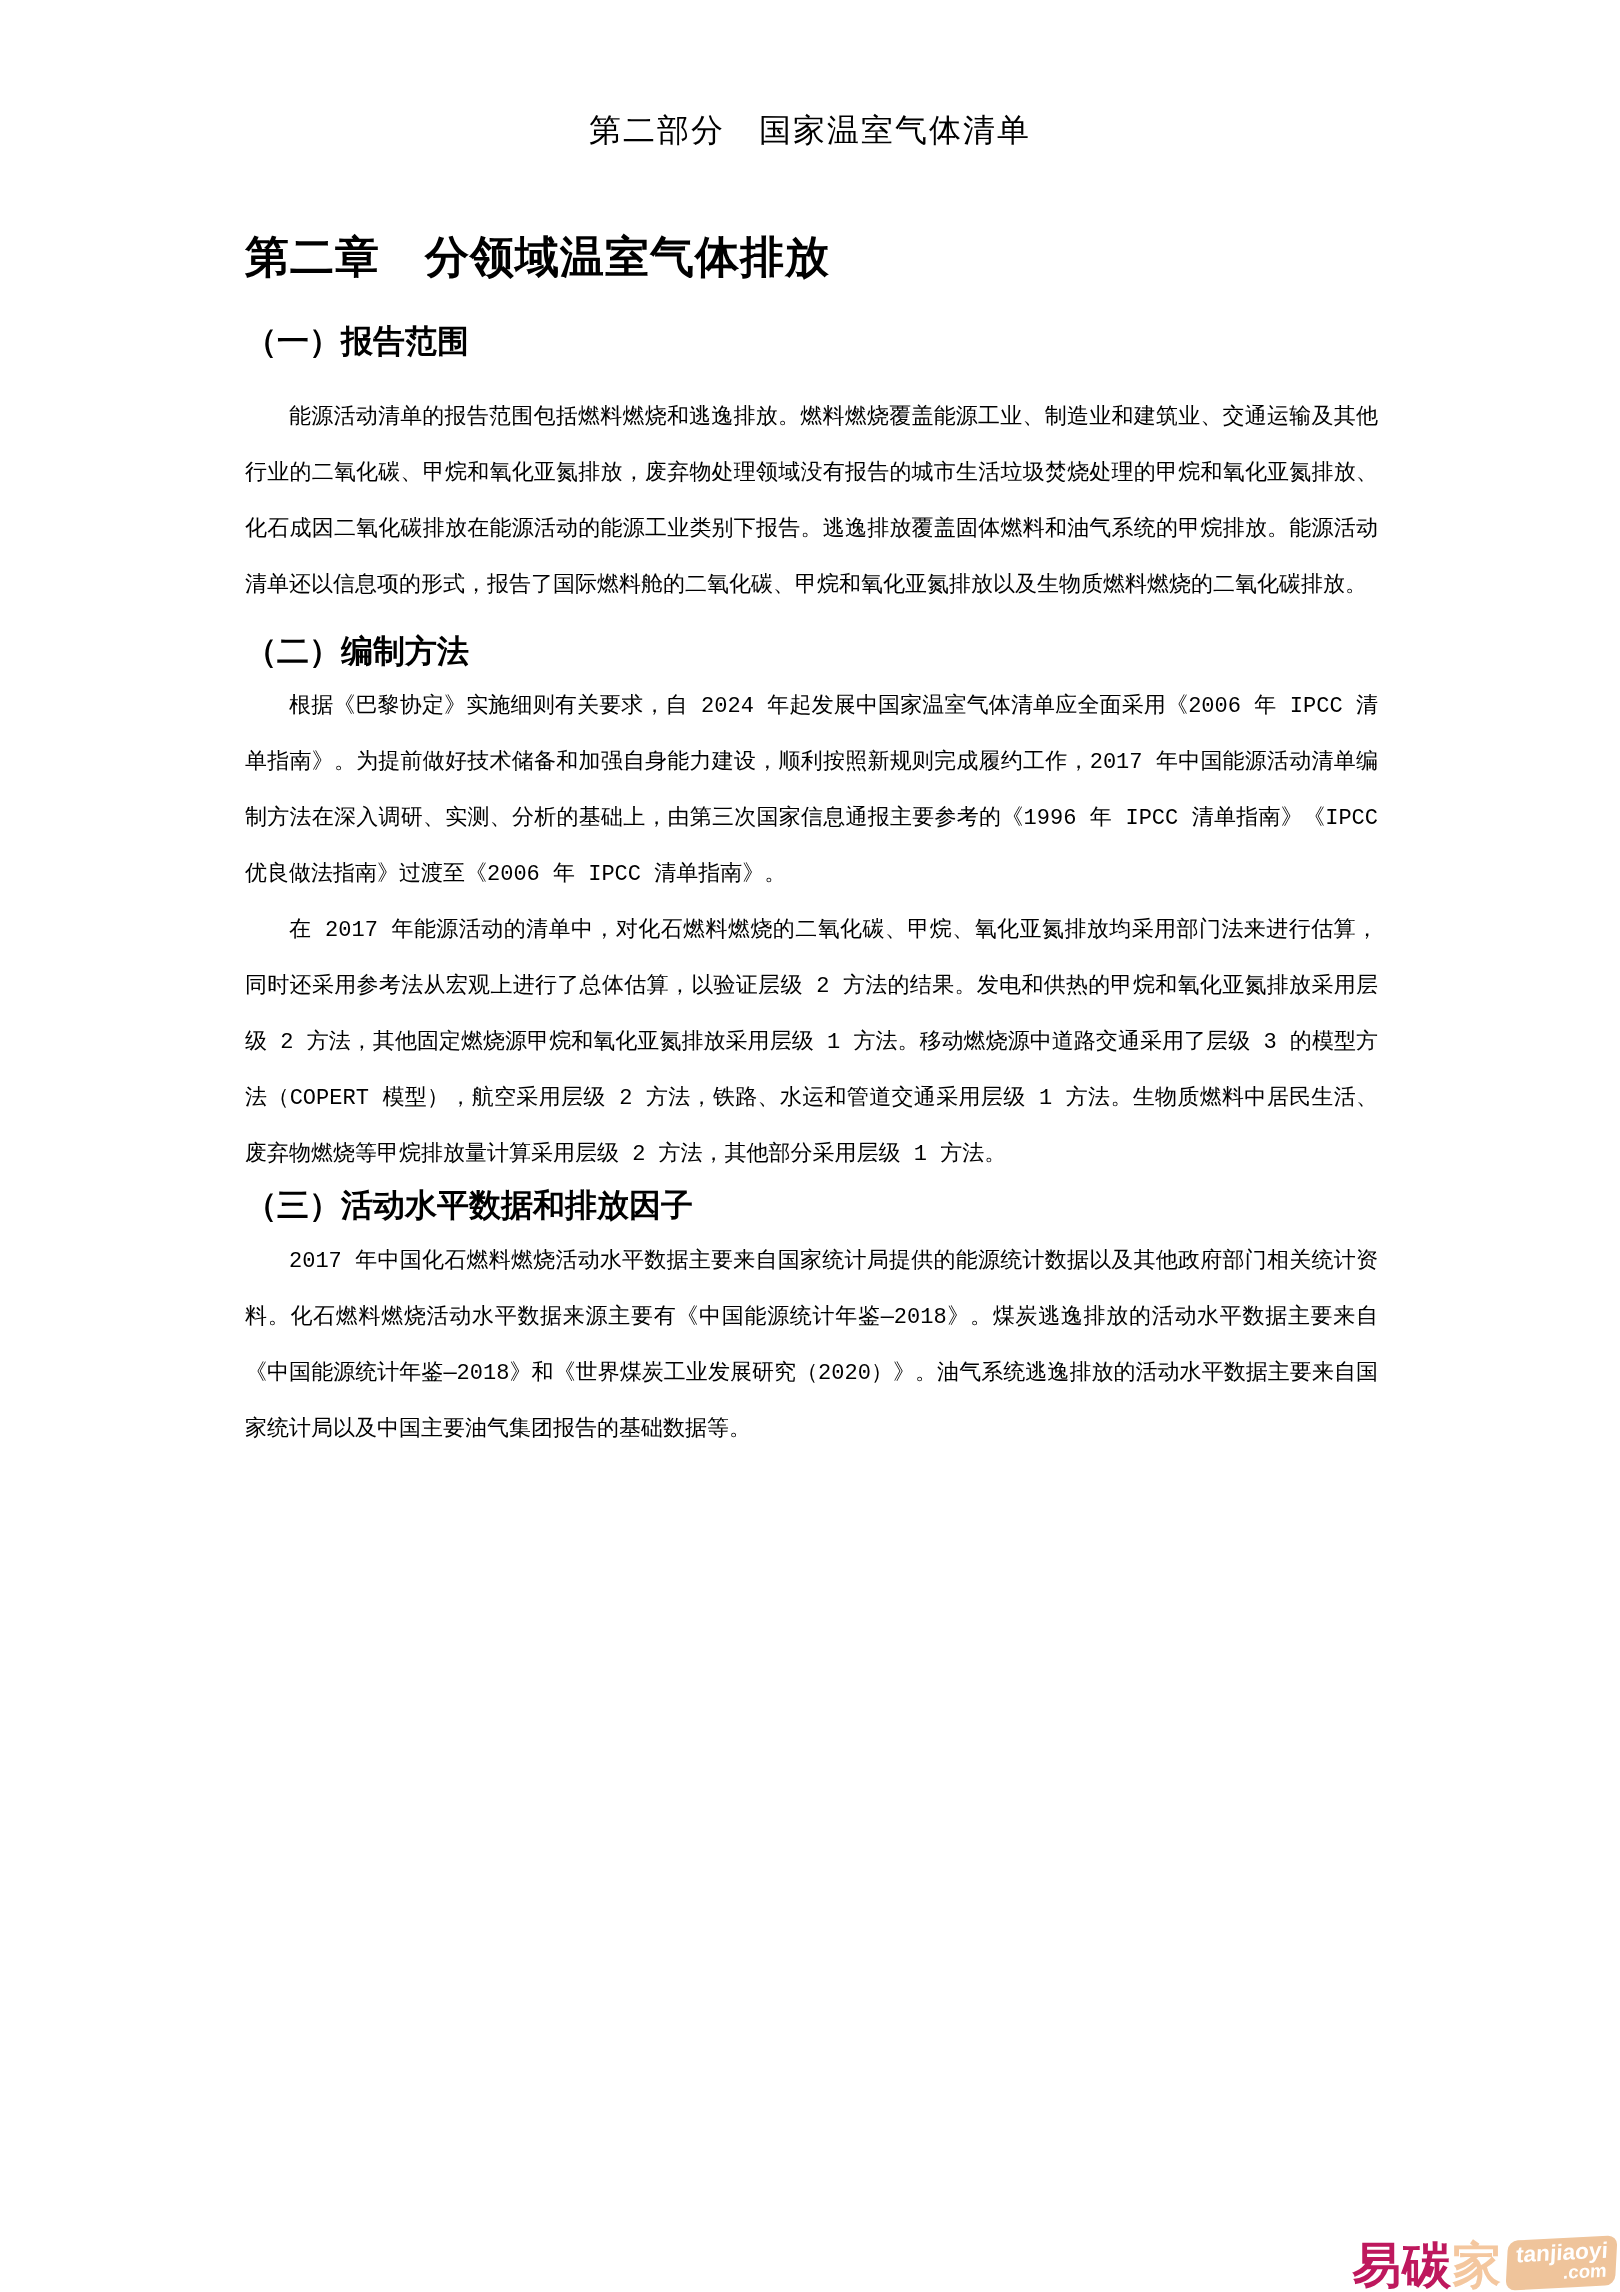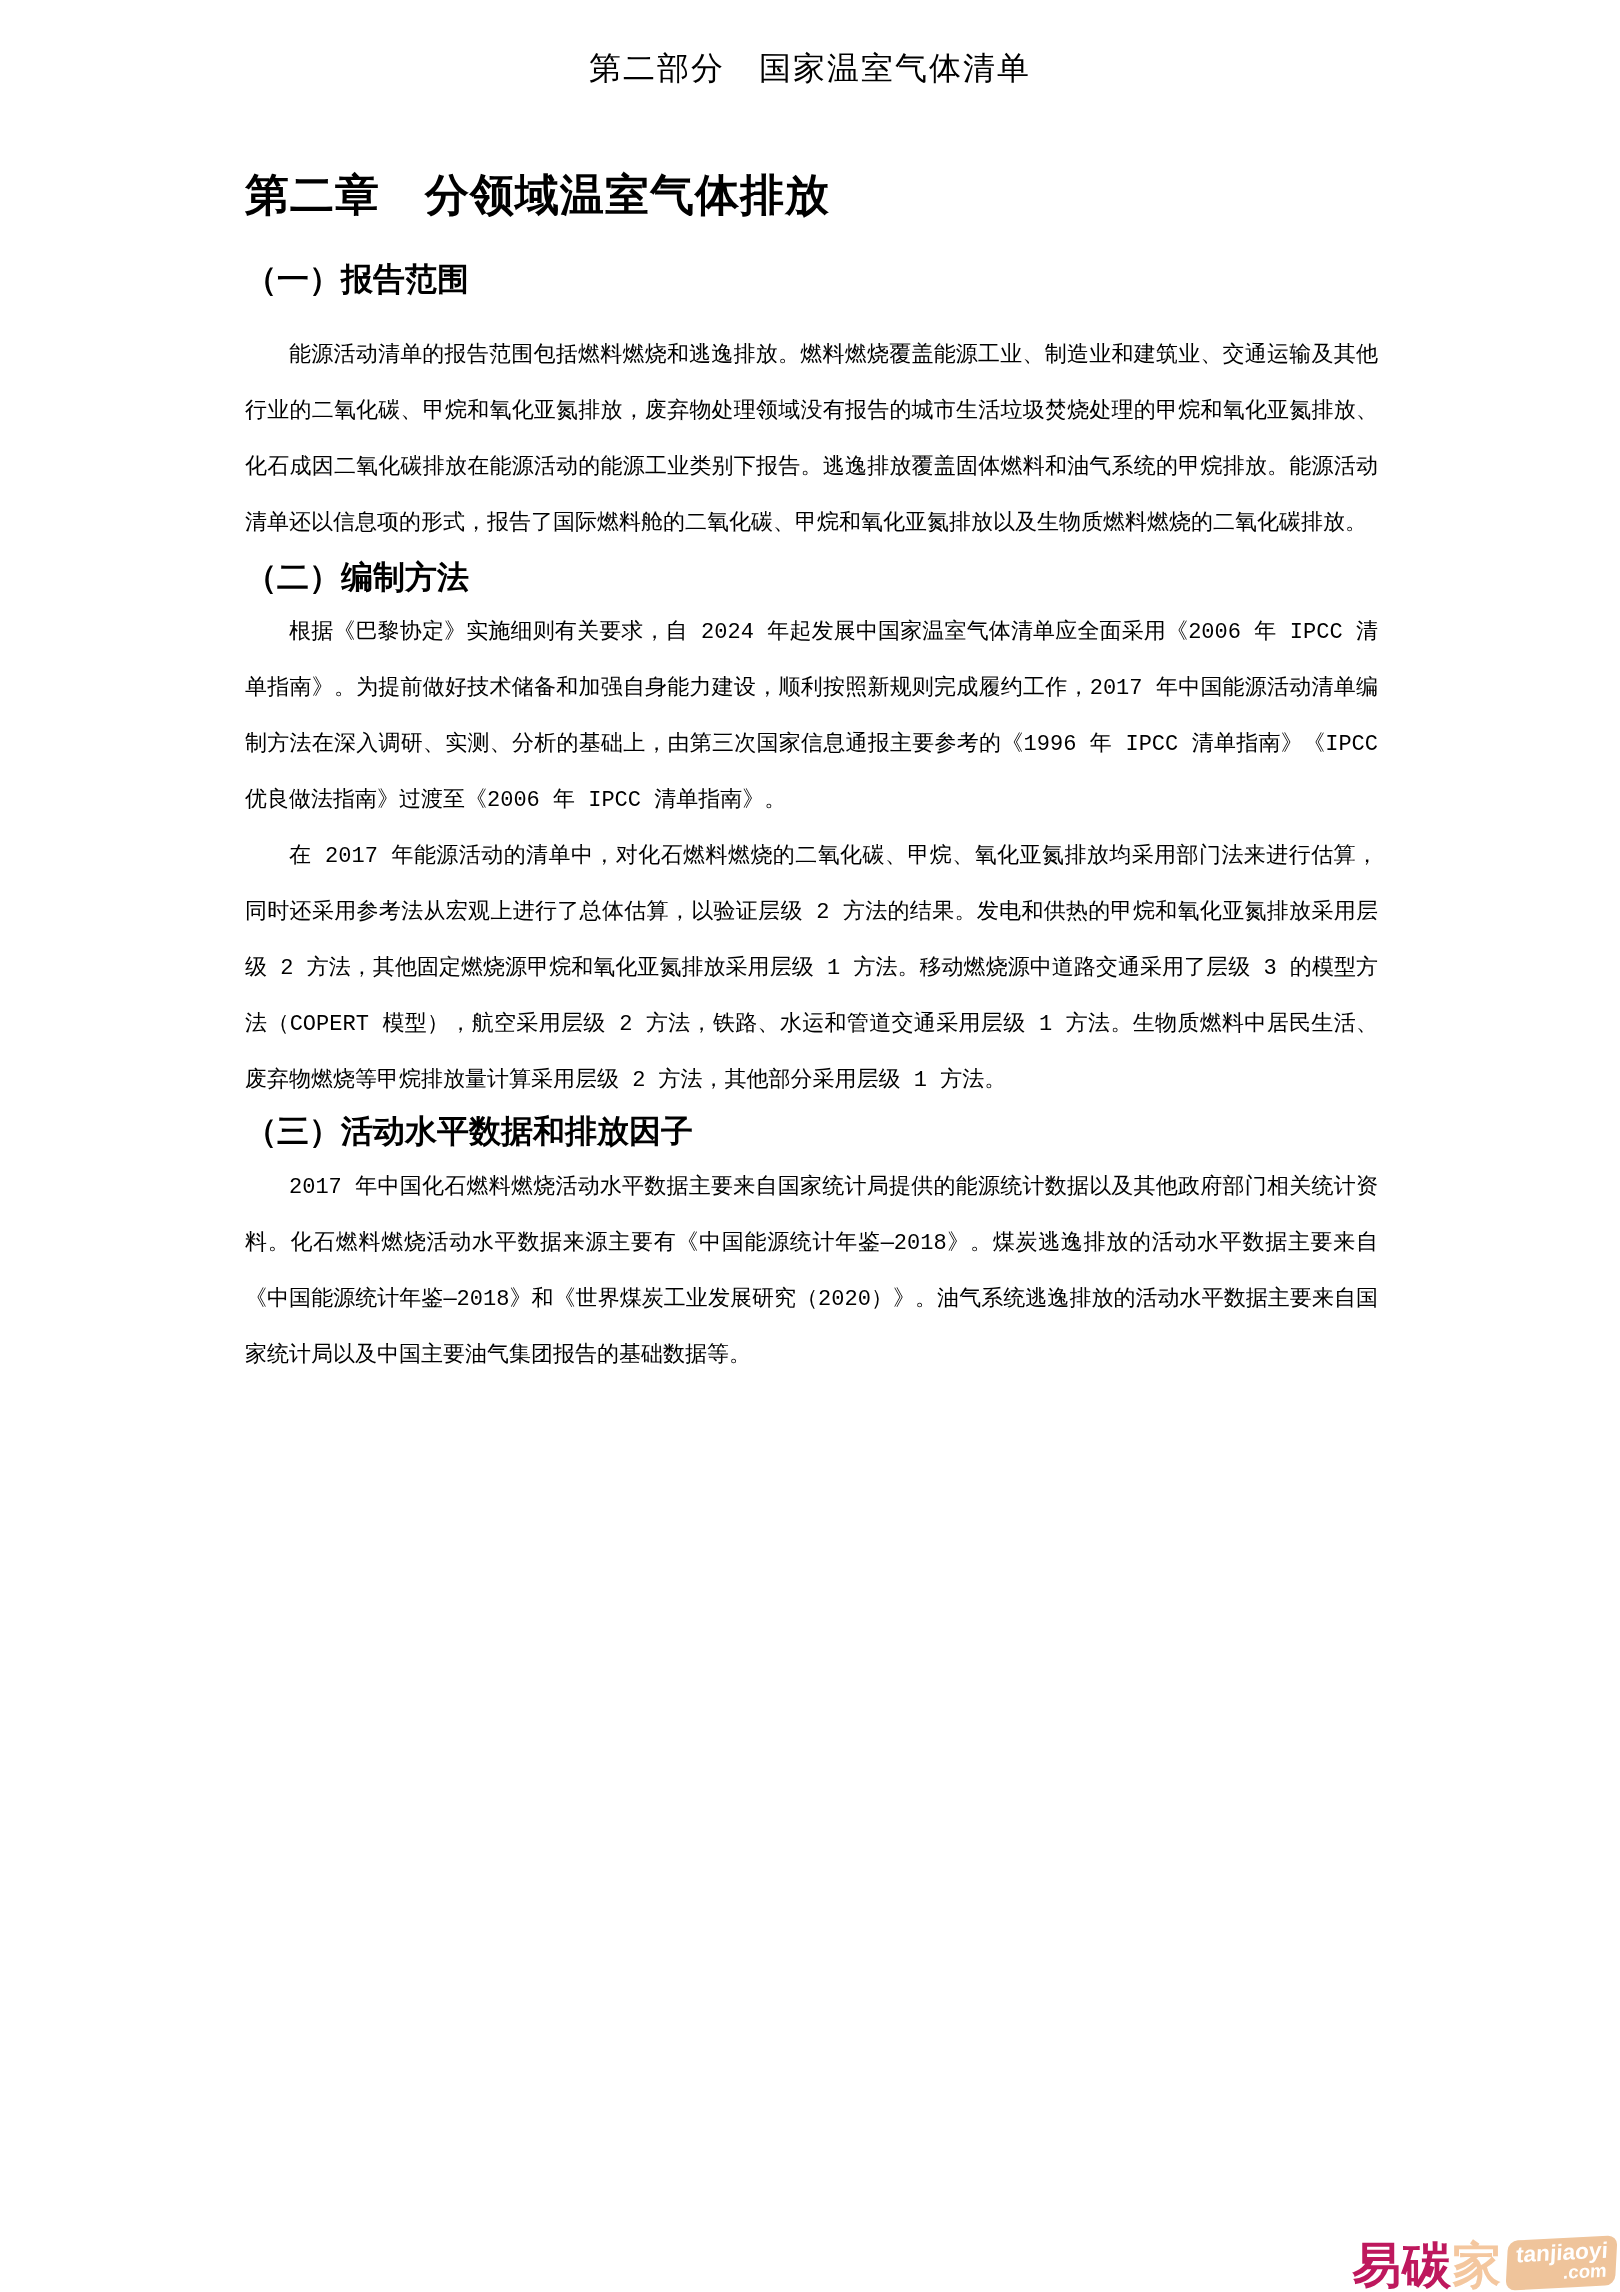--- a/index.html
+++ b/index.html
@@ -8,21 +8,21 @@
     position: relative;
     width: 1620px;
     height: 2293px;
     margin: 0 auto;
     background: #ffffff;
     color: #000000;
     font-family: "Liberation Serif", "DejaVu Serif", serif;
     overflow: hidden;
   }
   .running-header {
-    padding-top: 48px;
+    padding-top: 110px;
     text-align: center;
     font-size: 32px;
     line-height: 41px;
     letter-spacing: 2px;
     font-weight: 400;
   }
   .content {
     width: 1133px;
     margin-left: 245px;
   }
@@ -41,21 +41,21 @@
     font-size: 39px;
     line-height: 49px;
   }
   .sub-heading {
     margin: 35px 0 0 0;
     font-family: "Liberation Sans", "DejaVu Sans", sans-serif;
     font-weight: 700;
     font-size: 32px;
     line-height: 45px;
   }
-  .sub-heading.tight { margin-top: 3px; }
+  .sub-heading.tight { margin-top: 15px; }
   .sub-heading.mid { margin-top: 0; }
   .body-para {
     margin: 25.5px 0 0 0;
     font-size: 22px;
     line-height: 56px;
     text-align: justify;
     text-indent: 2em;
     font-family: Liberation Mono, monospace;
   }
   .body-para.cont { margin-top: 0; }

